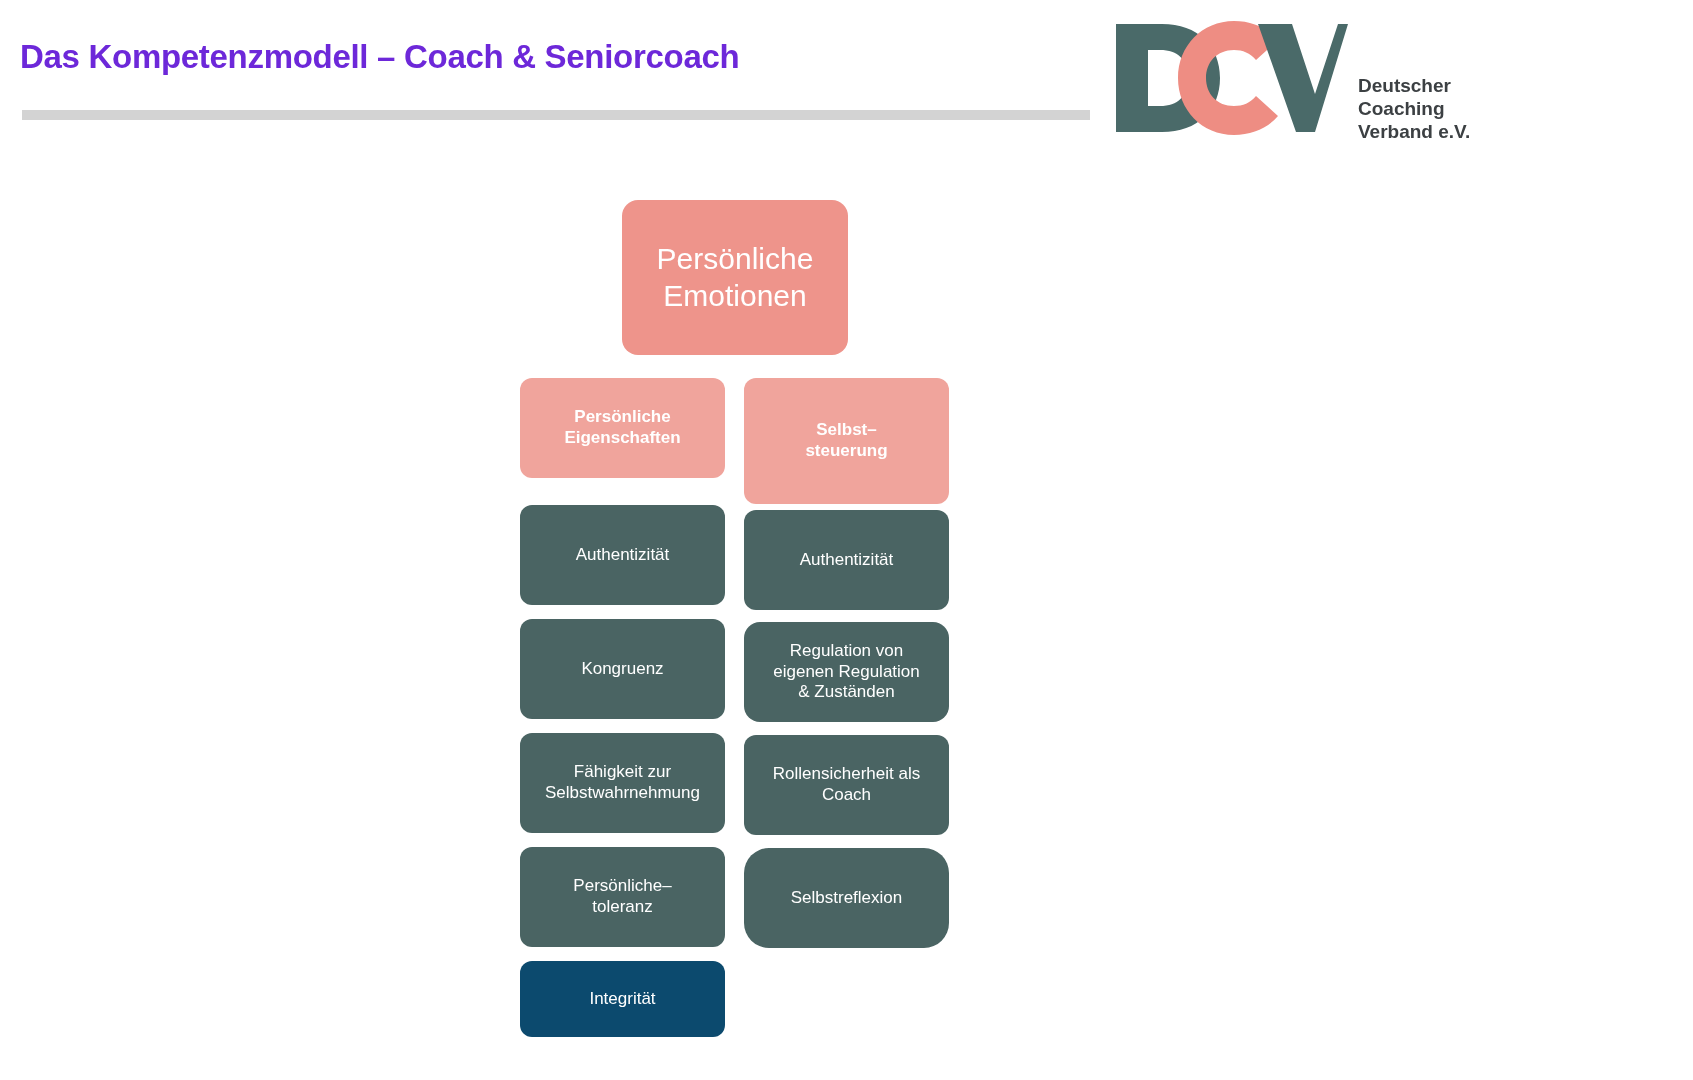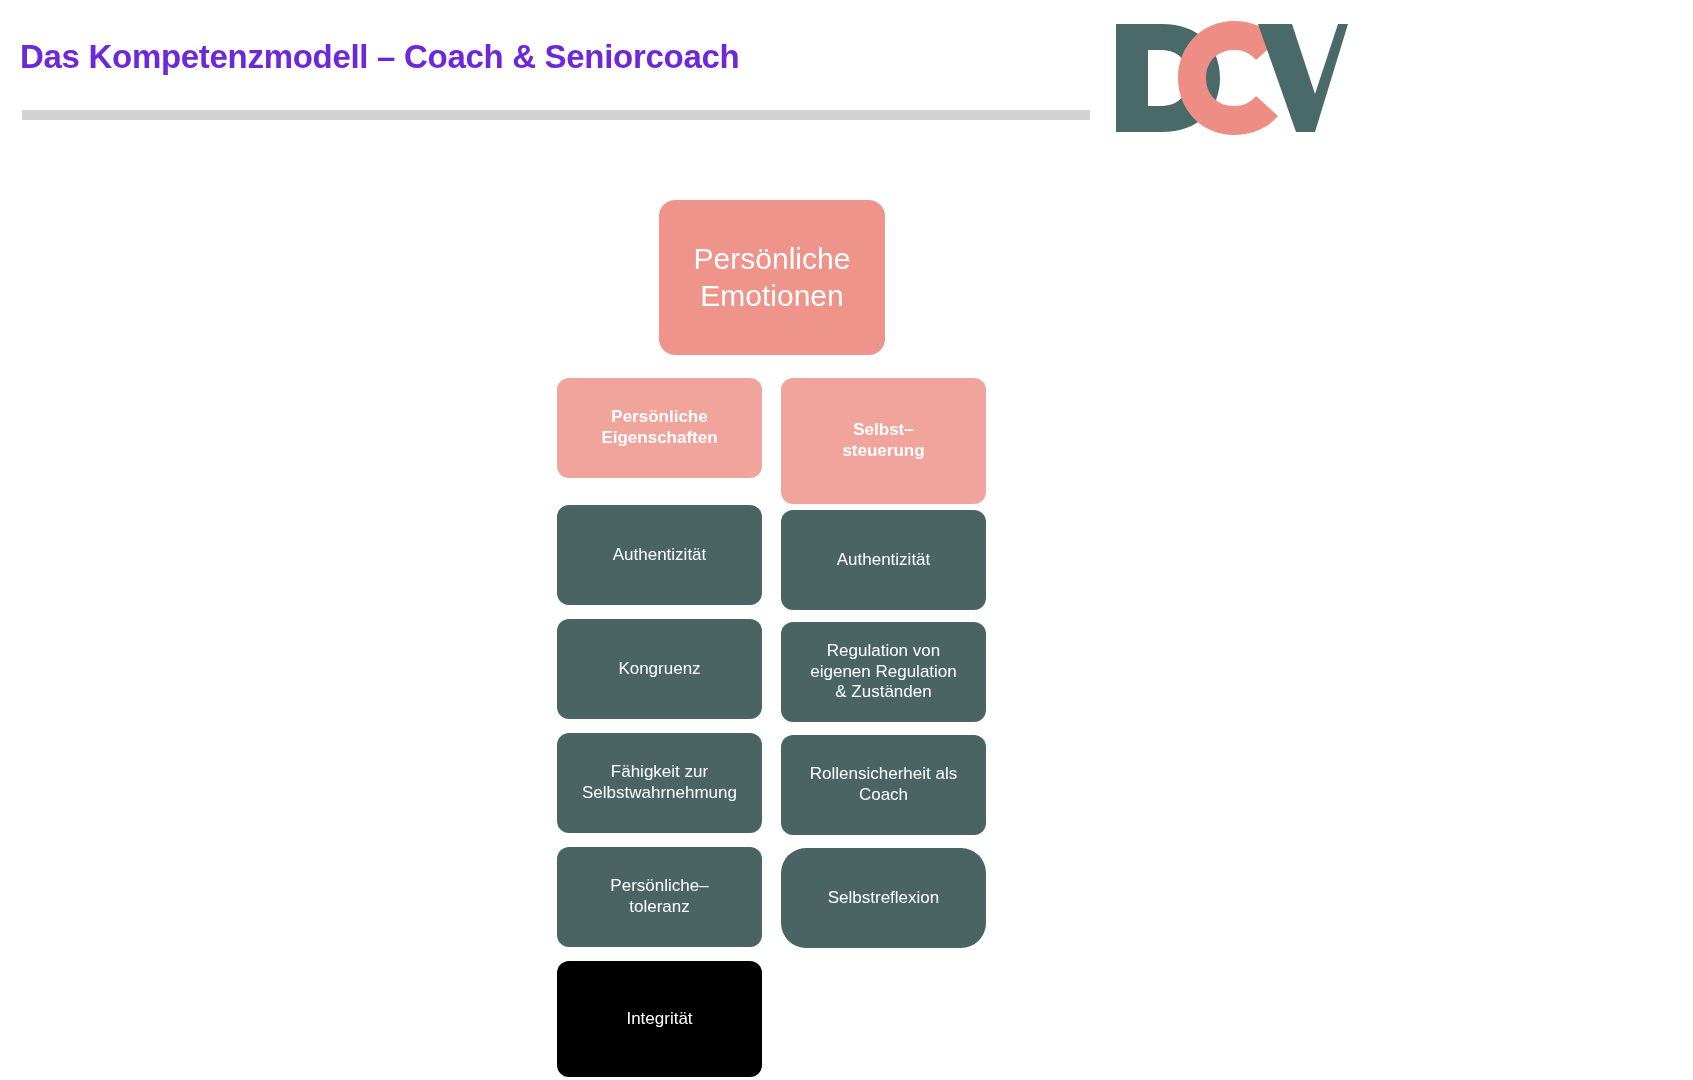--- a/index.html
+++ b/index.html
@@ -80,21 +80,20 @@
     position: absolute;
     box-sizing: border-box;
     border-radius: 12px;
     color: #ffffff;
     display: flex;
     align-items: center;
     justify-content: center;
     text-align: center;
     padding: 20px 8px;
     line-height: 1.22;
-    margin-left: 37px;
   }
   .node.root {
     font-size: 30px;
     font-weight: normal;
     border-radius: 16px;
   }
   .node.cat {
     font-size: 17px;
     font-weight: bold;
   }
@@ -117,20 +116,25 @@
         <path d="M6 6 H52 C88 6 110 28 110 60 C110 92 88 114 52 114 H6 Z
                  M38 32 V88 H50 C68 88 78 78 78 60 C78 42 68 32 50 32 Z" fill="#4a6a69" fill-rule="evenodd"></path>
 
         <path d="M168 22 C158 10 142 3 124 3 C92 3 68 28 68 60 C68 92 92 117 124 117
                  C142 117 158 110 168 98 L146 78 C140 85 133 88 124 88
                  C107 88 96 76 96 60 C96 44 107 32 124 32 C133 32 140 35 146 42 Z" fill="#ee8d83"></path>
 
         <path d="M148 6 H182 L205 76 L228 6 H238 L205 114 H186 Z" fill="#4a6a69"></path>
       </svg>
     </div>
+    <div id="logo-text">
+      <div>Deutscher</div>
+      <div>Coaching</div>
+      <div>Verband e.V.</div>
+    </div>
   </div>
 </div>
 
 <div id="diagram">
 
   <div class="node root" style="left:622px; top:50px; width:226px; height:155px; background:#ee948b;">
     <div>
       <div>Persönliche</div>
       <div>Emotionen</div>
     </div>
@@ -169,33 +173,33 @@
     </div>
   </div>
 
   <div class="node leaf" style="left:520px; top:697px; width:205px; height:100px; background:#4a6463;">
     <div>
       <div>Persönliche–</div>
       <div>toleranz</div>
     </div>
   </div>
 
-  <div class="node leaf" style="left:520px; top:811px; width:205px; height:116px; background:#000000;justify-content:center;">
+  <div class="node leaf" style="left:520px; top:811px; width:205px; height:76px; background:#0c4a6e;justify-content:center;">
     <div>
       <div>Integrität</div>
     </div>
   </div>
 
   <div class="node leaf" style="left:744px; top:360px; width:205px; height:100px; background:#4a6463;">
     <div>
       <div>Authentizität</div>
     </div>
   </div>
 
-  <div class="node leaf" style="left:744px; top:472px; width:205px; height:100px; background:#4a6463;">
+  <div class="node leaf" style="left:744px; top:472px; width:205px; height:100px; background:#4a6463;border-radius:16px;">
     <div>
       <div>Regulation von</div>
       <div>eigenen Regulation</div>
       <div>&amp; Zuständen</div>
     </div>
   </div>
 
   <div class="node leaf" style="left:744px; top:585px; width:205px; height:100px; background:#4a6463;">
     <div>
       <div>Rollensicherheit als</div>

